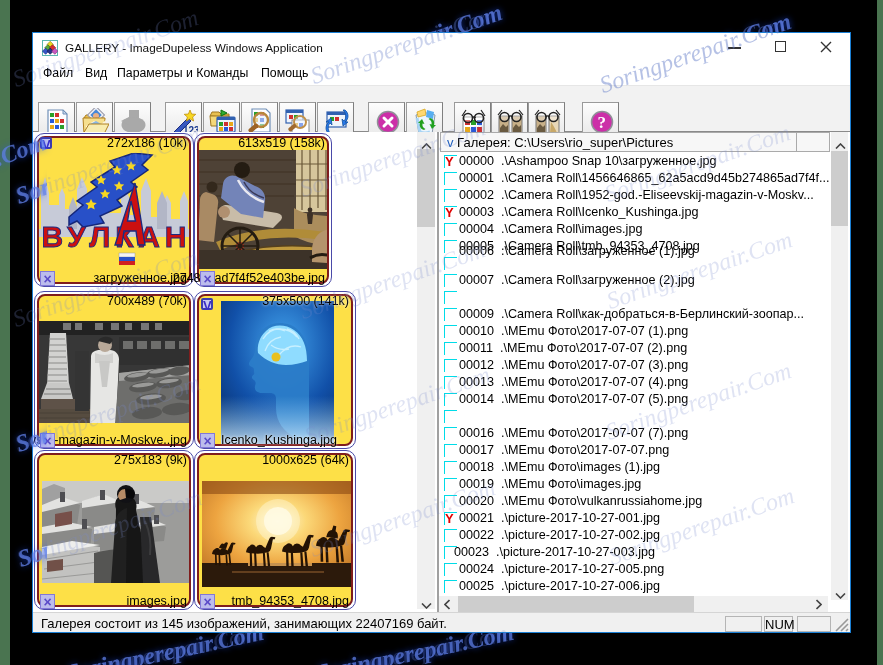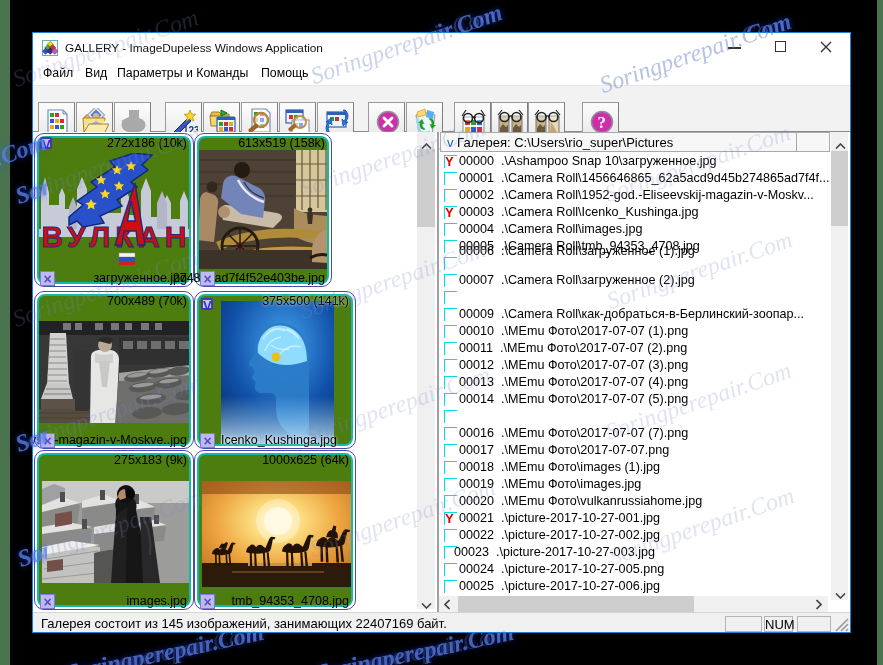--- a/index.html
+++ b/index.html
@@ -25,21 +25,21 @@
 #content { left:0; top:99px; width:817px; height:480px; background:#fff; }
 #leftpanel { left:0; top:0; width:404px; height:480px; background:#fff; }
 #lscroll { left:384px; top:0; width:18px; height:477px; background:#f0f0f0; }
 #divider { left:404px; top:0; width:2px; height:480px; background:#a0a0a0; }
 #rpanel { left:406px; top:0; width:411px; height:480px; background:#fff; }
 
 #statusbar { left:0; top:579px; width:817px; height:20px; background:#f0f0f0; border-top:1px solid #d5d5d5; font-size:13px; color:#000; }
 .sbox { position:absolute; top:3px; height:16px; border:1px solid #b5b5b5; }
 
 .cell { position:absolute; border:1px solid #4a4aa8; border-radius:10px; background:#fff; }
-.cellin { position:absolute; left:2px; top:2px; right:2px; bottom:2px; border:2px solid #14b8a6; border-radius:8px; background:#4d7c0f; overflow:hidden; }
+.cellin { position:absolute; left:2px; top:2px; right:2px; bottom:2px; border:2px solid #7f1d1d; border-radius:8px; background:#fde047; overflow:hidden; }
 .sizetxt { position:absolute; top:2px; right:6px; font-size:12.5px; color:#000; z-index:5;}
 .fname { position:absolute; bottom:1px; right:6px; font-size:12.5px; color:#000; z-index:5; white-space:nowrap;}
 .chk { position:absolute; left:5px; top:3px; width:12px; height:12px; background:#c9c9ef; border:2px solid #3d3dae; border-radius:2px; color:#3a2ec8; font-weight:bold; font-size:13px; text-align:center; line-height:12px; z-index:6;}
 .xbtn { position:absolute; left:5px; bottom:0px; width:15px; height:15px; background:#bcbcec; border:1px solid #8278d8; color:#5b4bc8; font-weight:bold; font-size:14px; text-align:center; line-height:14px; z-index:6;}
 
 #flhead { left:1px; top:0px; width:390px; height:20px; background:#f7f7f7; border:1px solid #aaa; font-size:13px; color:#000; }
 .flrow { position:absolute; left:2px; font-size:12.6px; color:#000; white-space:nowrap; }
 .flchk { position:absolute; left:5px; width:13px; height:13px; border-top:1.5px solid #00dce8; border-left:1.5px solid #00dce8; }
 .flY { position:absolute; left:6px; width:14px; height:14px; color:#e00000; font-weight:bold; font-size:13px; }
 

